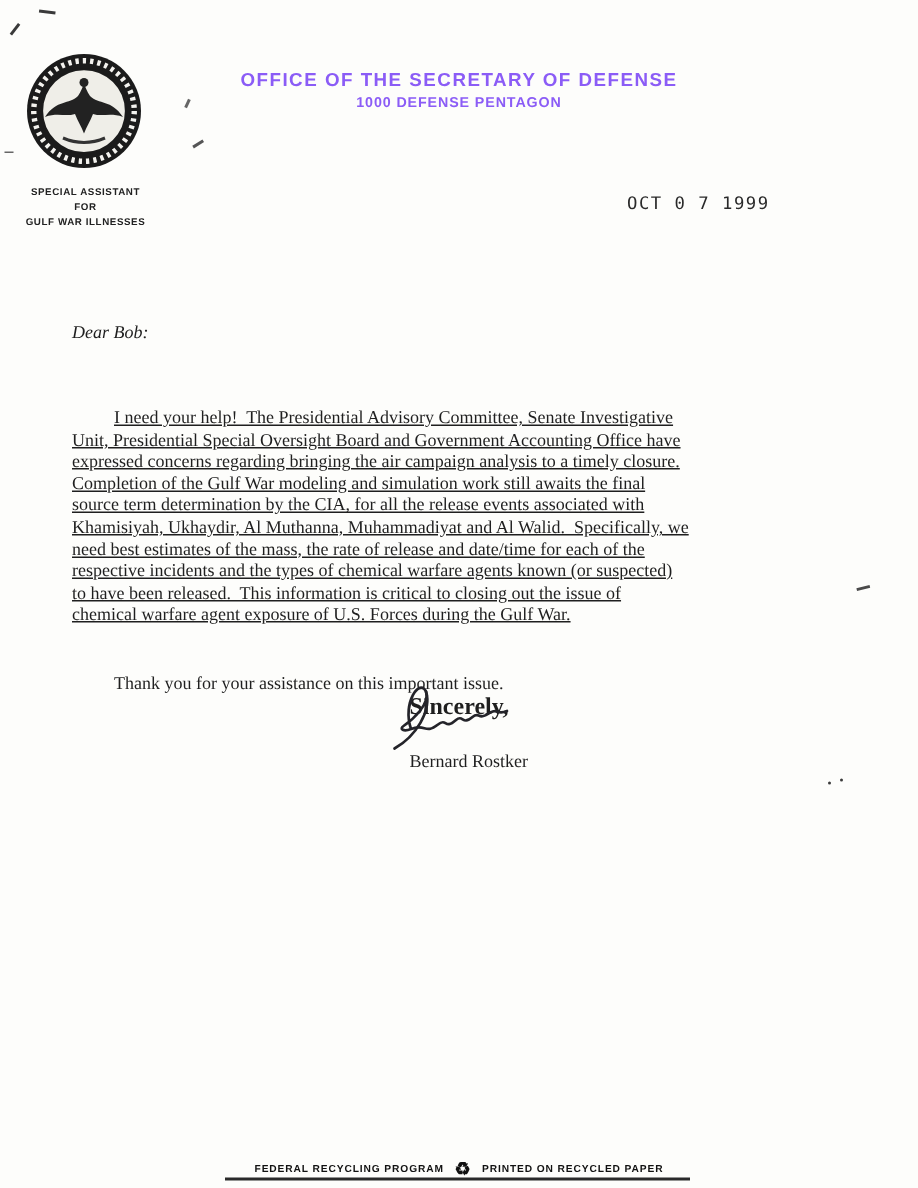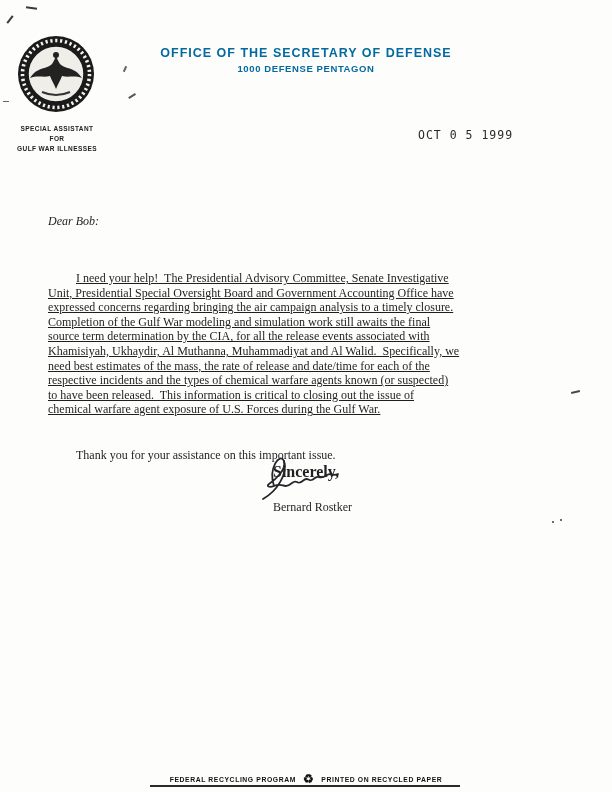--- a/index.html
+++ b/index.html
@@ -4,21 +4,21 @@
 <style>
   html,body { margin:0; padding:0; background:#e8e8e8; }
   .page {
     position:relative; width:612px; height:792px; margin:0 auto;
     background:#fdfdfb; color:#1f1f1f; overflow:hidden;
     font-family:"Liberation Serif", serif;
   }
   
   .letterhead-center {
     position:absolute; top:46px; left:0; right:0; text-align:center;
-    font-family:"Liberation Sans", sans-serif; font-weight:bold; color:#0369a1;
+    font-family:"Liberation Sans", sans-serif; font-weight:bold; color:#8b5cf6;
   }
   .office-line { font-size:12.5px; letter-spacing:1px; }
   .addr-line  { font-size:9.5px; letter-spacing:0.6px; margin-top:3px; }
   .seal { position:absolute; left:16px; top:34px; width:80px; height:80px; }
   .seal-label {
     position:absolute; left:2px; top:124px; width:110px; text-align:center;
     font-family:"Liberation Sans", sans-serif; font-size:6.5px; letter-spacing:0.4px;
     line-height:1.55; color:#222; font-weight:bold;
   }
   .date-stamp {
@@ -76,21 +76,21 @@
     <div>SPECIAL ASSISTANT</div>
     <div>FOR</div>
     <div>GULF WAR ILLNESSES</div>
   </div>
 
   <div class="letterhead-center">
     <div class="office-line">OFFICE OF THE SECRETARY OF DEFENSE</div>
     <div class="addr-line">1000 DEFENSE PENTAGON</div>
   </div>
 
-  <div class="date-stamp">OCT 0 5 1999</div>
+  <div class="date-stamp">OCT 0 7 1999</div>
 
 
   <div class="salutation">Dear Bob:</div>
 
   <div class="body-p1">I need your help!  The Presidential Advisory Committee, Senate Investigative
 Unit, Presidential Special Oversight Board and Government Accounting Office have
 expressed concerns regarding bringing the air campaign analysis to a timely closure.
 Completion of the Gulf War modeling and simulation work still awaits the final
 source term determination by the CIA, for all the release events associated with
 Khamisiyah, Ukhaydir, Al Muthanna, Muhammadiyat and Al Walid.  Specifically, we

